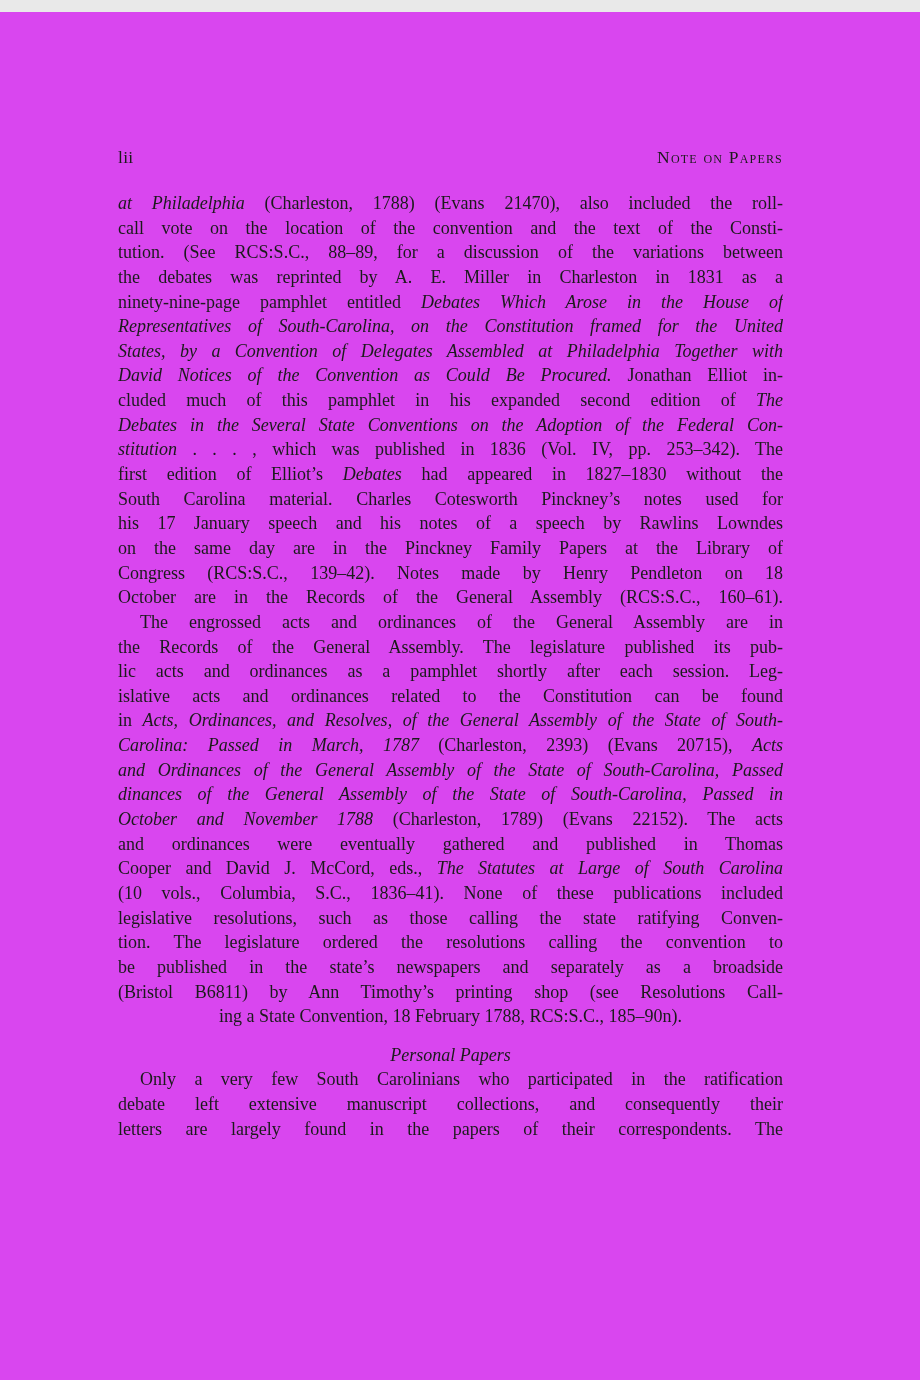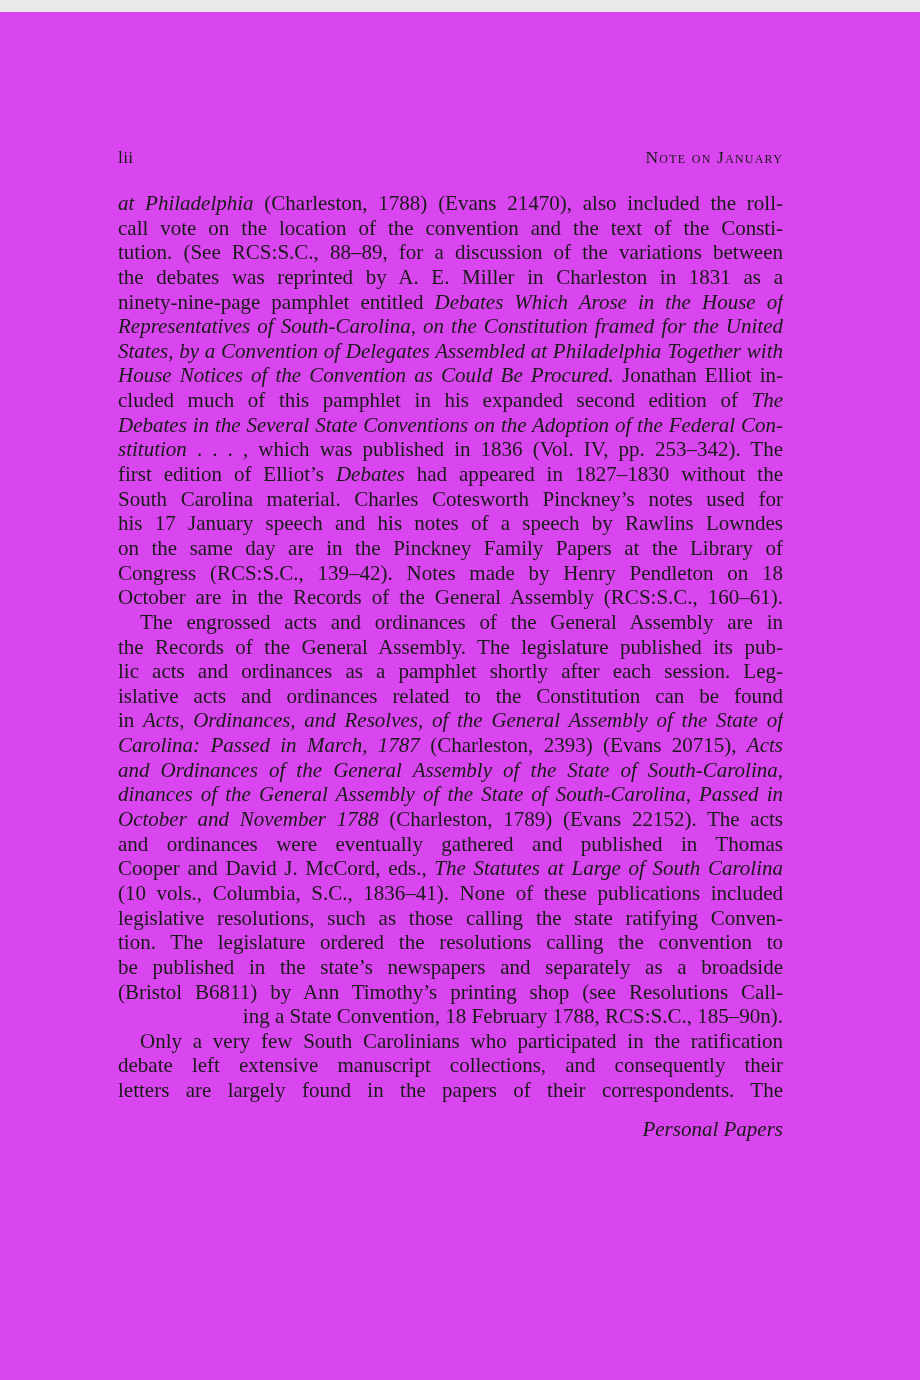--- a/index.html
+++ b/index.html
@@ -26,58 +26,58 @@
     font-size: 17.5px;
     line-height: 24px;
   }
   .folio { letter-spacing: 0.3px; }
   .rh-title {
     font-variant: small-caps;
     letter-spacing: 1.2px;
   }
   .body-text {
     margin-top: 22px;
-    font-size: 21px;
+    font-size: 18px;
     line-height: 24.65px;
   }
   .line {
     text-align: justify;
     text-align-last: justify;
     white-space: normal;
     overflow: hidden;
     height: 24.65px;
   }
   .line.natural {
-    text-align: right;
+    text-align: center;
     text-align-last: auto;
   }
   .line.indent { text-indent: 22px; }
   .i { font-style: italic; }
   .block.heading { margin-top: 14px; }
   .block.heading .line { font-style: italic; }
 </style>
 </head>
 <body>
 
 <div class="page">
   <div class="content">
     <div class="running-head">
       <span class="folio">lii</span>
-      <span class="rh-title">Note on January</span>
+      <span class="rh-title">Note on Papers</span>
     </div>
     <div class="body-text">
         <div class="block paragraph">
           <div class="line"><span class="i">at Philadelphia</span><span> (Charleston, 1788)  (Evans 21470), also included the roll-</span></div>
           <div class="line"><span>call vote on the location of the convention and the text of the Consti-</span></div>
           <div class="line"><span>tution. (See RCS:S.C., 88–89, for a discussion of the variations between</span></div>
           <div class="line"><span>the debates was reprinted by A. E. Miller in Charleston in 1831 as a</span></div>
           <div class="line"><span>ninety-nine-page pamphlet entitled </span><span class="i">Debates Which Arose in the House of</span></div>
           <div class="line"><span class="i">Representatives of South-Carolina, on the Constitution framed for the United</span></div>
           <div class="line"><span class="i">States, by a Convention of Delegates Assembled at Philadelphia Together with</span></div>
-          <div class="line"><span class="i">House Notices of the Convention as Could Be Procured.</span><span> Jonathan Elliot in-</span></div>
+          <div class="line"><span class="i">David Notices of the Convention as Could Be Procured.</span><span> Jonathan Elliot in-</span></div>
           <div class="line"><span>cluded much of this pamphlet in his expanded second edition of </span><span class="i">The</span></div>
           <div class="line"><span class="i">Debates in the Several State Conventions on the Adoption of the Federal Con-</span></div>
           <div class="line"><span class="i">stitution</span><span> . . . , which was published in 1836 (Vol. IV, pp. 253–342). The</span></div>
           <div class="line"><span>first edition of Elliot’s </span><span class="i">Debates</span><span> had appeared in 1827–1830 without the</span></div>
           <div class="line"><span>South Carolina material. Charles Cotesworth Pinckney’s notes used for</span></div>
           <div class="line"><span>his 17 January speech and his notes of a speech by Rawlins Lowndes</span></div>
           <div class="line"><span>on the same day are in the Pinckney Family Papers at the Library of</span></div>
           <div class="line"><span>Congress (RCS:S.C., 139–42). Notes made by Henry Pendleton on 18</span></div>
           <div class="line"><span>October are in the Records of the General Assembly (RCS:S.C., 160–61).</span></div>
         </div>
@@ -93,23 +93,23 @@
           <div class="line"><span class="i">October and November 1788</span><span> (Charleston, 1789)  (Evans 22152). The acts</span></div>
           <div class="line"><span>and ordinances were eventually gathered and published in Thomas</span></div>
           <div class="line"><span>Cooper and David J. McCord, eds., </span><span class="i">The Statutes at Large of South Carolina</span></div>
           <div class="line"><span>(10 vols., Columbia, S.C., 1836–41). None of these publications included</span></div>
           <div class="line"><span>legislative resolutions, such as those calling the state ratifying Conven-</span></div>
           <div class="line"><span>tion. The legislature ordered the resolutions calling the convention to</span></div>
           <div class="line"><span>be published in the state’s newspapers and separately as a broadside</span></div>
           <div class="line"><span>(Bristol B6811) by Ann Timothy’s printing shop (see Resolutions Call-</span></div>
           <div class="line natural"><span>ing a State Convention, 18 February 1788, RCS:S.C., 185–90n).</span></div>
         </div>
+        <div class="block heading">
+          <div class="line natural"><span class="i">Personal Papers</span></div>
+        </div>
         <div class="block paragraph">
           <div class="line indent"><span>Only a very few South Carolinians who participated in the ratification</span></div>
           <div class="line"><span>debate left extensive manuscript collections, and consequently their</span></div>
           <div class="line"><span>letters are largely found in the papers of their correspondents. The</span></div>
-        </div>
-        <div class="block heading">
-          <div class="line natural"><span class="i">Personal Papers</span></div>
         </div>
       </div>
   </div>
 </div>
 
 </body></html>

